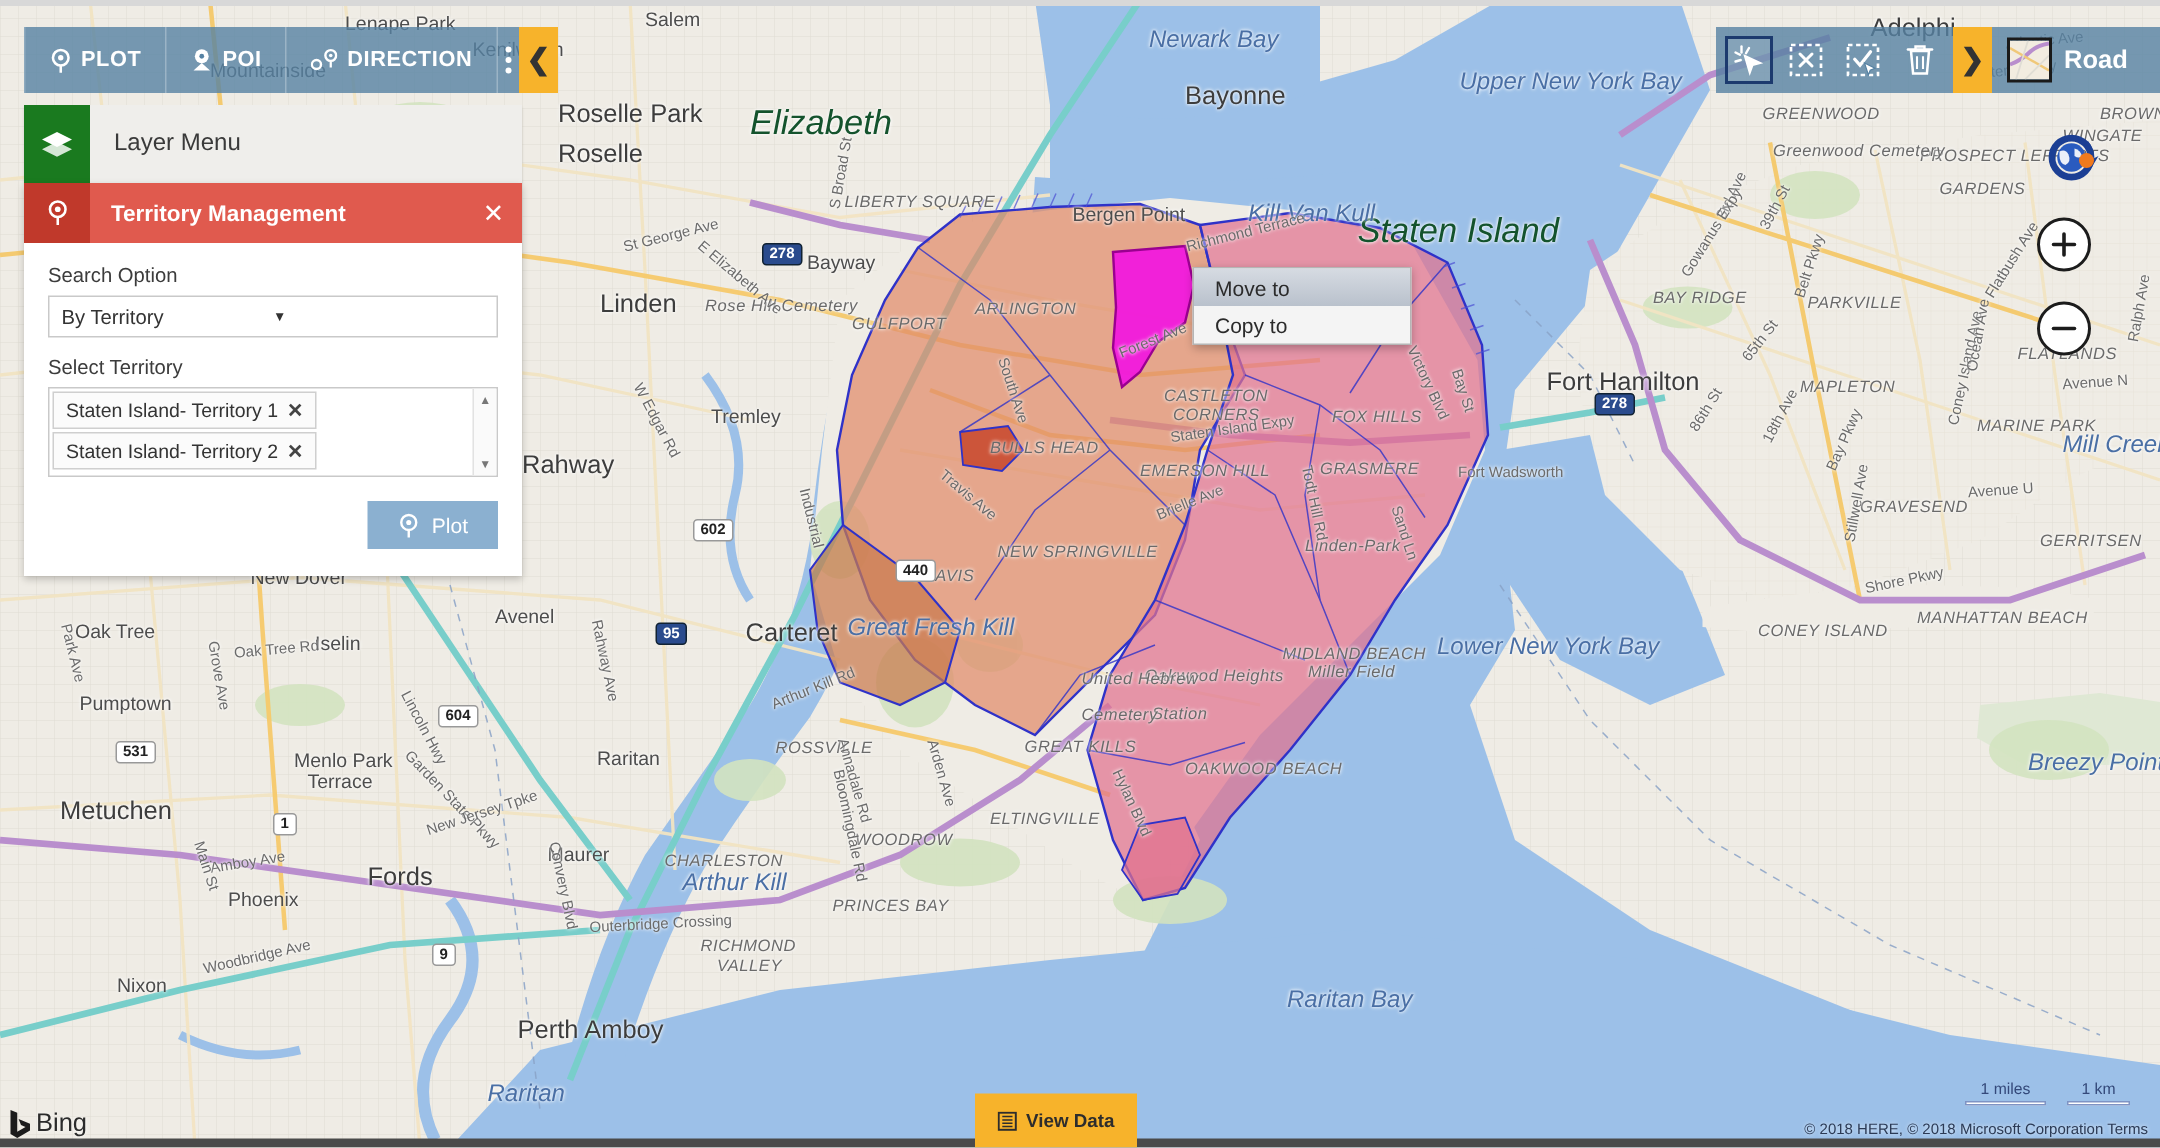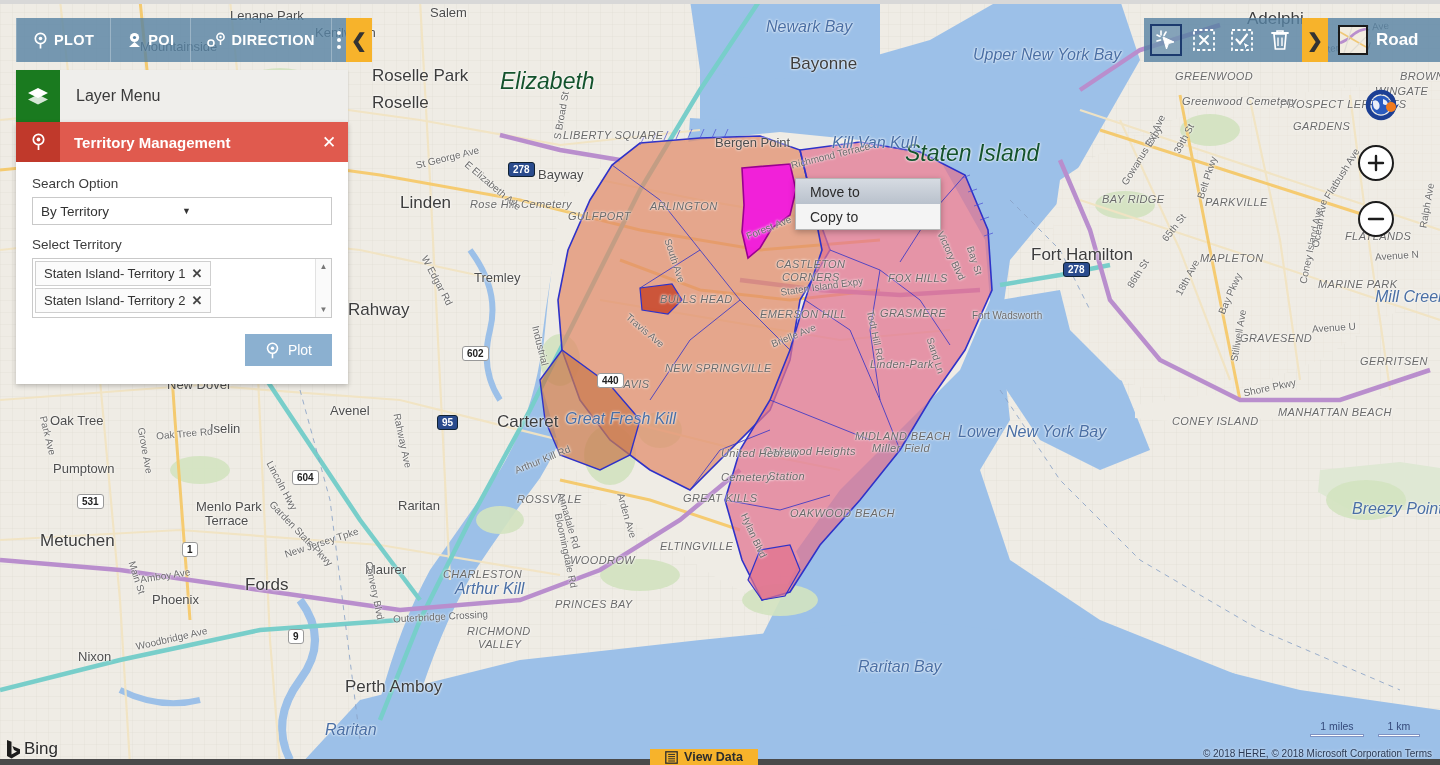--- a/index.html
+++ b/index.html
@@ -178,21 +178,21 @@
   #ctxmenu .item {
     height:25px; display:flex; align-items:center; padding:0 14px;
     font-size:14px; color:#2b2b2b; cursor:pointer;
   }
   #ctxmenu .item.hover {
     background: linear-gradient(to bottom,#d6dbe2 0%,#b9c1cc 100%);
   }
 
   
   #viewdata {
-    position:absolute; left:650px; bottom:0; height:16px; width:108px;
+    position:absolute; left:650px; bottom:0; height:36px; width:108px;
     background:#f7b32b; display:flex; align-items:center; justify-content:center;
     gap:6px; font-size:12.5px; font-weight:bold; color:#2d2d2d; cursor:pointer; z-index:45;
   }
   #bingwm {
     position:absolute; left:6px; bottom:6px; display:flex; align-items:center; gap:3px;
     z-index:25;
   }
   #bingwm .bword { font-size:17px; color:#2b2b2b; text-shadow:0 0 3px rgba(255,255,255,.85); }
   #scalebar {
     position:absolute; right:20px; bottom:28px; display:flex; gap:14px; z-index:25;

